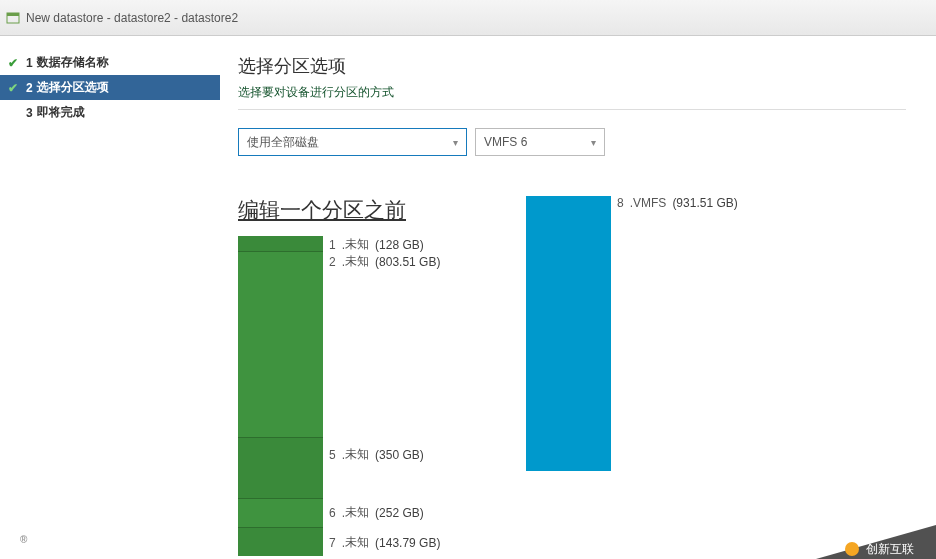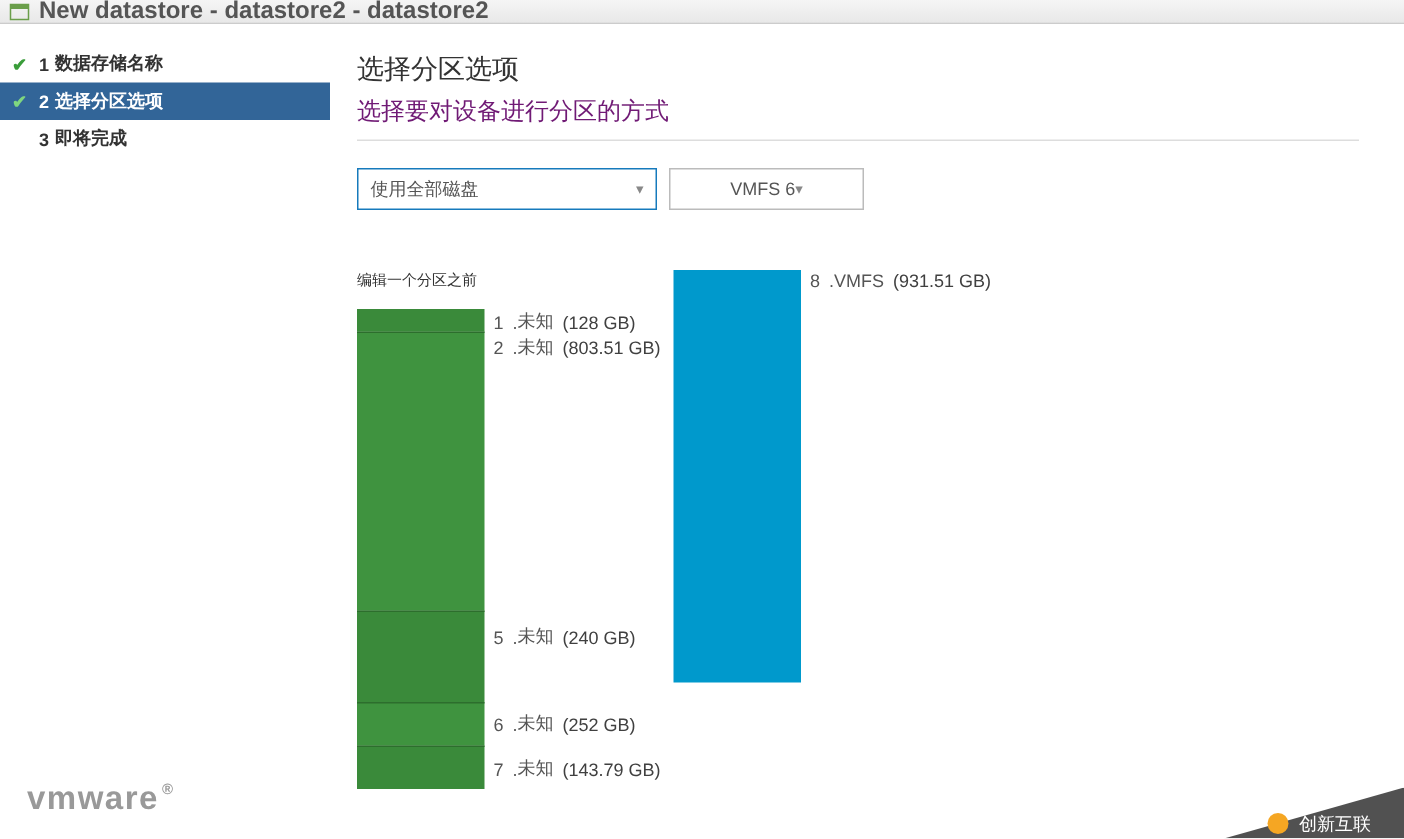--- a/index.html
+++ b/index.html
@@ -7,29 +7,29 @@
       font-family: Arial, "Microsoft YaHei", sans-serif;
       font-size: 12px;
       color: #333;
       background: #fff;
       width: 936px;
       height: 559px;
       overflow: hidden;
       position: relative;
     }
     .titlebar {
-      height: 16px;
+      height: 36px;
       background: linear-gradient(to bottom, #f5f5f5, #e8e8e8);
       border-bottom: 1px solid #ccc;
       display: flex;
       align-items: center;
       padding: 0 6px;
-      font-size: 16px;
+      font-size: 12px;
       color: #555;
-      font-weight: bold;
+      font-weight: normal;
     }
     .titlebar-icon {
       width: 14px;
       height: 14px;
       margin-right: 6px;
       display: inline-block;
     }
     .main {
       display: flex;
       height: calc(100% - 24px);
@@ -73,22 +73,22 @@
       flex: 1;
       padding: 18px 30px 0 18px;
       position: relative;
     }
     .heading {
       font-size: 18px;
       color: #333;
       margin-bottom: 6px;
     }
     .subheading {
-      font-size: 16px;
-      color: #701a75;
+      font-size: 12px;
+      color: #14532d;
       margin-bottom: 8px;
     }
     .divider {
       border-top: 1px solid #ddd;
       margin-bottom: 18px;
     }
     .selects {
       display: flex;
       gap: 8px;
       margin-bottom: 40px;
@@ -98,38 +98,39 @@
       height: 28px;
       display: flex;
       align-items: center;
       justify-content: space-between;
       padding: 0 8px;
       font-size: 12px;
       color: #555;
       background: #fff;
       cursor: pointer;
     }
-    .select-box.primary { width: 200px; }
-    .select-box.secondary { width: 130px; border-color: #bbb; justify-content: center; }
+    .select-box.primary { width: 229px; }
+    .select-box.secondary { width: 130px; border-color: #bbb; }
     .chev {
       color: #888;
       font-size: 10px;
     }
     .charts {
       display: flex;
       gap: 120px;
     }
     .chart-col {
       display: flex;
       flex-direction: column;
     }
     .chart-title {
-      font-size: 10px;
+      font-size: 21px;
       color: #333;
       margin-bottom: 12px;
+      text-decoration: underline;
     }
     .chart-body {
       display: flex;
       align-items: flex-start;
     }
     .bar {
       width: 85px;
       display: flex;
       flex-direction: column;
       position: relative;
@@ -253,21 +254,21 @@
             <div class="label-row" style="position:absolute; top:17px;">
               <span class="lidx">2</span>
                 <span>.</span>
               <span class="lname">未知</span>
               <span class="lsize">(803.51 GB)</span>
             </div>
             <div class="label-row" style="position:absolute; top:210px;">
               <span class="lidx">5</span>
                 <span>.</span>
               <span class="lname">未知</span>
-              <span class="lsize">(240 GB)</span>
+              <span class="lsize">(350 GB)</span>
             </div>
             <div class="label-row" style="position:absolute; top:268px;">
               <span class="lidx">6</span>
                 <span>.</span>
               <span class="lname">未知</span>
               <span class="lsize">(252 GB)</span>
             </div>
             <div class="label-row" style="position:absolute; top:298px;">
               <span class="lidx">7</span>
                 <span>.</span>
@@ -291,21 +292,20 @@
               <span class="lsize">(931.51 GB)</span>
             </div>
           </div>
         </div>
       </div>
     </div>
   </div>
 </div>
 
 <div class="vmware-logo">
-  <span>vmware</span>
   <span class="reg">®</span>
 </div>
 
 <div class="brand-corner">
   <svg width="120" height="34" viewBox="0 0 120 34">
     <polygon points="0,34 120,0 120,34" fill="#333" opacity="0.85"></polygon>
     <circle cx="36" cy="24" r="7" fill="#f5a623"></circle>
     <text x="50" y="28" fill="#fff" font-size="12" font-family="Microsoft YaHei">创新互联</text>
   </svg>
 </div>

